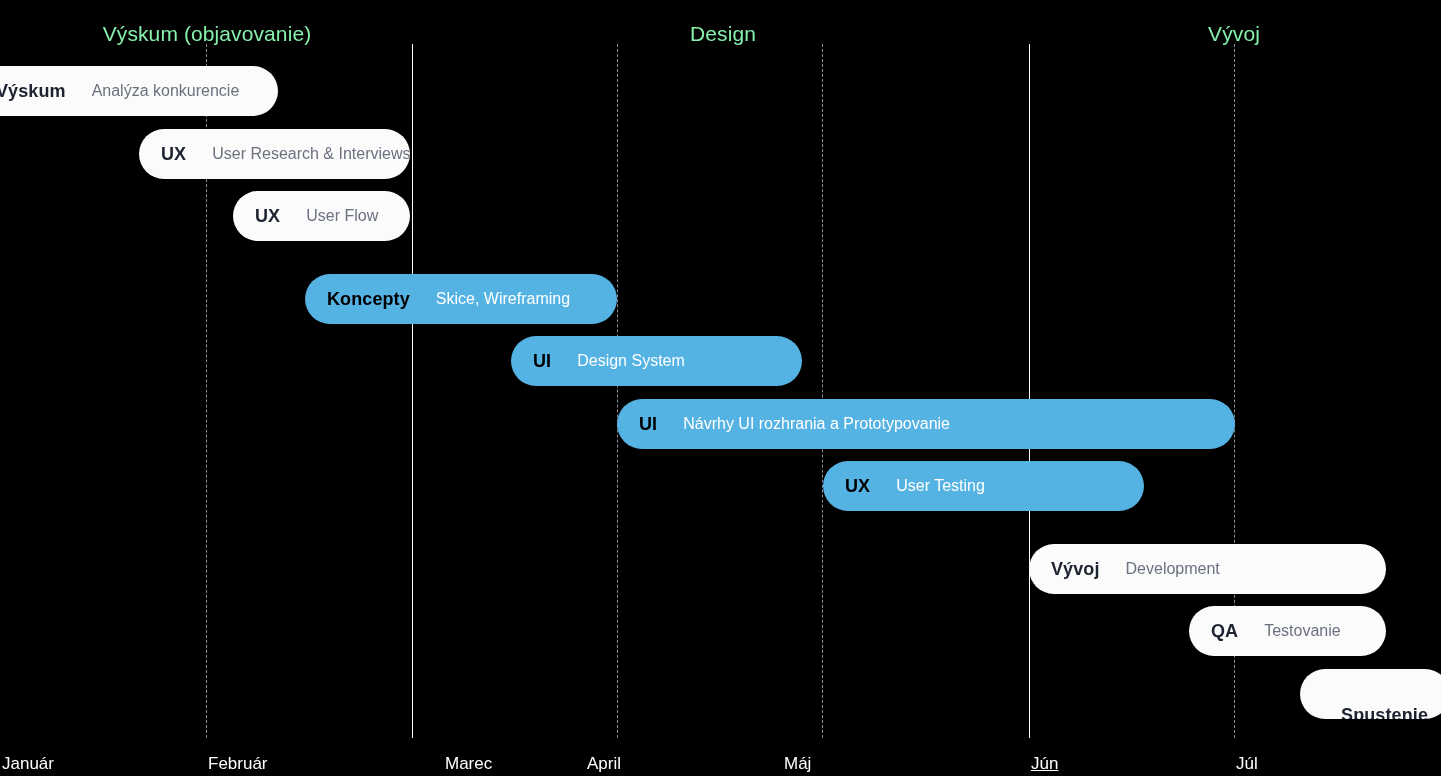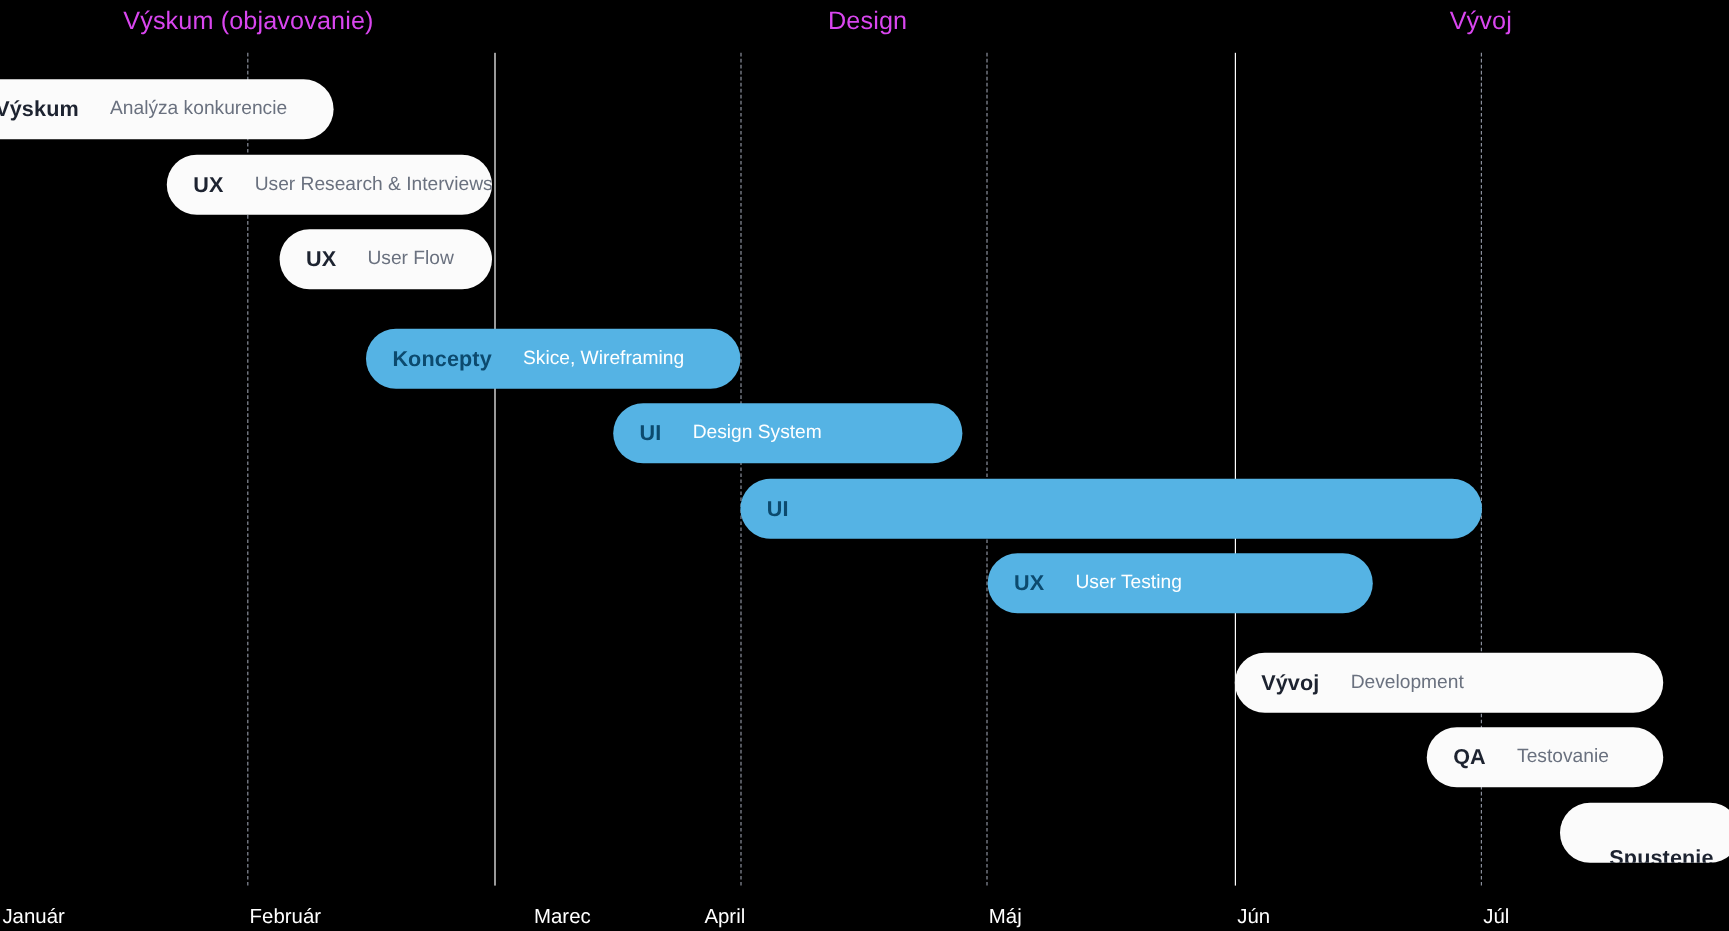--- a/index.html
+++ b/index.html
@@ -16,23 +16,23 @@
     position: relative;
     width: 1441px;
     height: 776px;
     background: #000000;
     overflow: hidden;
   }
 
   
   .phase-header {
     position: absolute;
-    top: 4px;
+    top: 20px;
     transform: translateX(-50%);
-    color: #d946ef;
+    color: #86efac;
     font-size: 21px;
     font-weight: 400;
     letter-spacing: 0.1px;
     white-space: nowrap;
     line-height: 28px;
   }
 
   
   .gridline {
     position: absolute;
@@ -85,21 +85,21 @@
     flex: 0 0 auto;
   }
   .bar-desc {
     font-size: 16px;
     font-weight: 400;
     margin-left: 26px;
     flex: 0 0 auto;
   }
   .bar.light .bar-tag  { color: #1d2330; }
   .bar.light .bar-desc { color: #6a717f; }
-  .bar.blue  .bar-tag  { color: #0c4a6e; }
+  .bar.blue  .bar-tag  { color: #000000; }
   .bar.blue  .bar-desc { color: #ffffff; }
 
   .bar-solo {
     font-size: 18px;
     font-weight: 700;
     color: #1d2330;
     letter-spacing: 0.1px;
     margin-top: 43px;
   }
 </style>
@@ -139,20 +139,21 @@
       <div class="bar blue" style="left: 305px; width: 312px; top: 274px;">
         <span class="bar-tag">Koncepty</span>
         <span class="bar-desc">Skice, Wireframing</span>
       </div>
       <div class="bar blue" style="left: 511px; width: 291px; top: 336px;">
         <span class="bar-tag">UI</span>
         <span class="bar-desc">Design System</span>
       </div>
       <div class="bar blue" style="left: 617px; width: 618px; top: 399px;">
         <span class="bar-tag">UI</span>
+        <span class="bar-desc">Návrhy UI rozhrania a Prototypovanie</span>
       </div>
       <div class="bar blue" style="left: 823px; width: 321px; top: 461px;">
         <span class="bar-tag">UX</span>
         <span class="bar-desc">User Testing</span>
       </div>
       <div class="bar light" style="left: 1029px; width: 357px; top: 544px;">
         <span class="bar-tag">Vývoj</span>
         <span class="bar-desc">Development</span>
       </div>
       <div class="bar light" style="left: 1189px; width: 197px; top: 606px;">
@@ -162,18 +163,18 @@
       <div class="bar light align-right" style="left: 1300px; width: 150px; top: 669px;">
         <span class="bar-solo">Spustenie</span>
       </div>
     </div>
 
   <div id="month-axis">
       <div class="month-label" style="left: 2px;">Január</div>
       <div class="month-label" style="left: 208px;">Február</div>
       <div class="month-label" style="left: 413px; margin-left: 32px;">Marec</div>
       <div class="month-label" style="left: 587px;">April</div>
-      <div class="month-label" style="left: 824px;">Máj</div>
-      <div class="month-label" style="left: 1031px;">Jún</div>
+      <div class="month-label" style="left: 784px;">Máj</div>
+      <div class="month-label" style="left: 1031px; text-decoration: underline;">Jún</div>
       <div class="month-label" style="left: 1236px;">Júl</div>
     </div>
 
 </div>
 
 </body></html>

